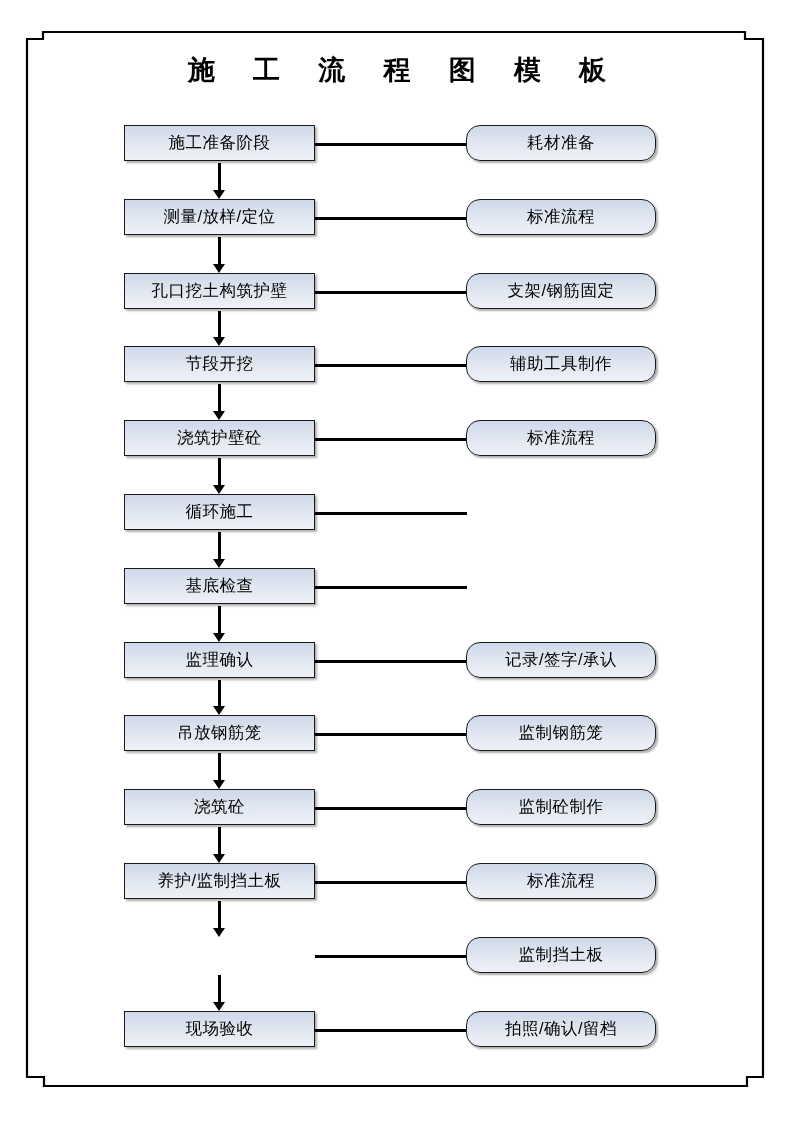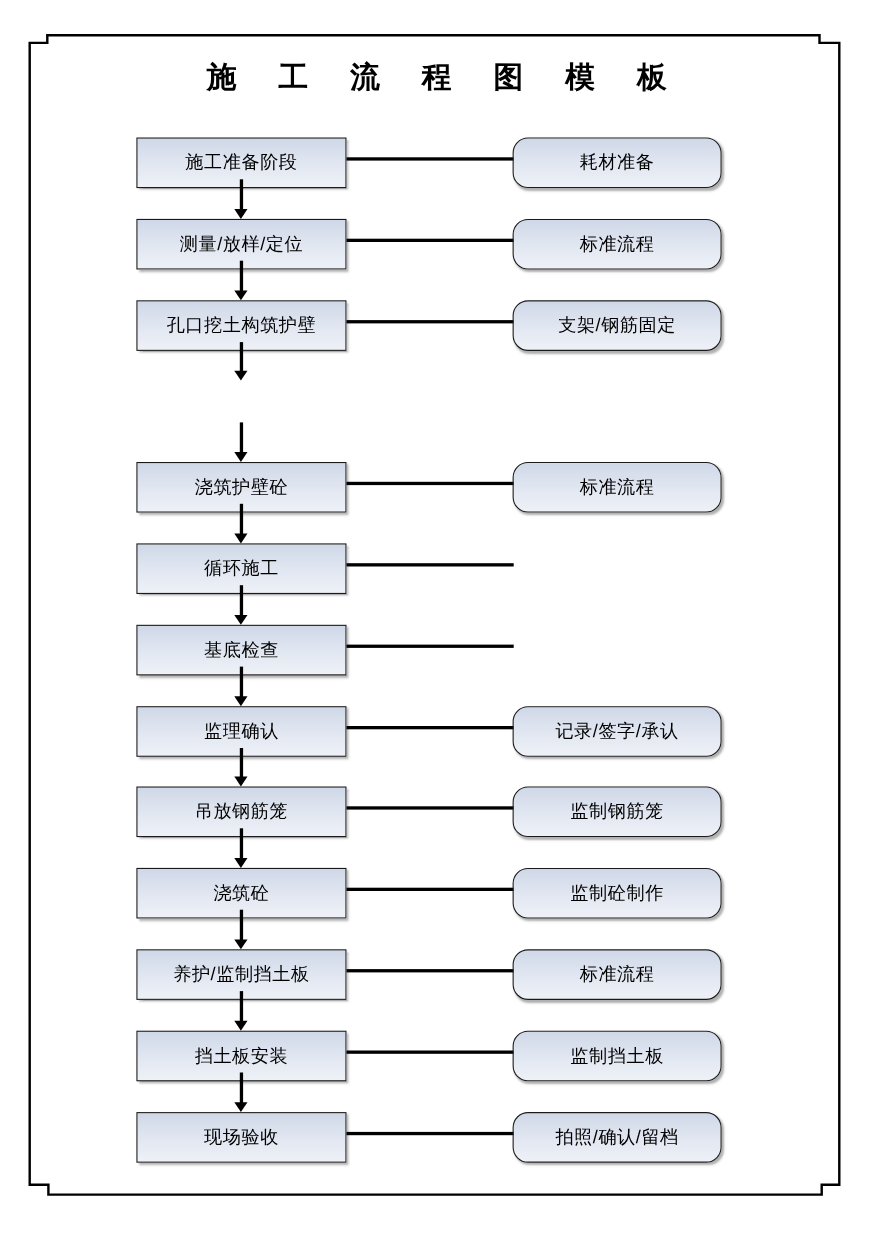--- a/index.html
+++ b/index.html
@@ -53,21 +53,21 @@
   .flow-row {
     position: absolute;
     left: 0;
     width: 794px;
     height: 38px;
   }
 
   .node {
     position: absolute;
     box-sizing: border-box;
-    height: 46px;
+    height: 36px;
     border: 1px solid #1a1a1a;
     background: linear-gradient(180deg, #cfd8e8 0%, #dfe5f0 45%, #eef1f7 100%);
     box-shadow: 2px 2px 2px rgba(110,110,110,0.55);
     display: flex;
     align-items: center;
     justify-content: center;
     font-size: 16.5px;
     color: #000000;
     letter-spacing: 0.5px;
     white-space: nowrap;
@@ -136,20 +136,25 @@
     </div>
     <div class="link-v" style="top: 237px; height: 29px;"></div>
     <div class="arrow-head" style="top: 264px;"></div>
     <div class="flow-row" style="top: 273px;">
       <div class="node node-main">孔口挖土构筑护壁</div>
       <div class="link-h"></div>
       <div class="node node-side">支架/钢筋固定</div>
     </div>
     <div class="link-v" style="top: 311px; height: 28px;"></div>
     <div class="arrow-head" style="top: 337px;"></div>
+    <div class="flow-row" style="top: 346px;">
+      <div class="node node-main">节段开挖</div>
+      <div class="link-h"></div>
+      <div class="node node-side">辅助工具制作</div>
+    </div>
     <div class="link-v" style="top: 384px; height: 29px;"></div>
     <div class="arrow-head" style="top: 411px;"></div>
     <div class="flow-row" style="top: 420px;">
       <div class="node node-main">浇筑护壁砼</div>
       <div class="link-h"></div>
       <div class="node node-side">标准流程</div>
     </div>
     <div class="link-v" style="top: 458px; height: 29px;"></div>
     <div class="arrow-head" style="top: 485px;"></div>
     <div class="flow-row" style="top: 494px;">
@@ -186,21 +191,20 @@
     <div class="link-v" style="top: 827px; height: 29px;"></div>
     <div class="arrow-head" style="top: 854px;"></div>
     <div class="flow-row" style="top: 863px;">
       <div class="node node-main">养护/监制挡土板</div>
       <div class="link-h"></div>
       <div class="node node-side">标准流程</div>
     </div>
     <div class="link-v" style="top: 901px; height: 29px;"></div>
     <div class="arrow-head" style="top: 928px;"></div>
     <div class="flow-row" style="top: 937px;">
-      <div class="node node-main">挡土板安装</div>
       <div class="link-h"></div>
       <div class="node node-side">监制挡土板</div>
     </div>
     <div class="link-v" style="top: 975px; height: 29px;"></div>
     <div class="arrow-head" style="top: 1002px;"></div>
     <div class="flow-row" style="top: 1011px;">
       <div class="node node-main">现场验收</div>
       <div class="link-h"></div>
       <div class="node node-side">拍照/确认/留档</div>
     </div>

